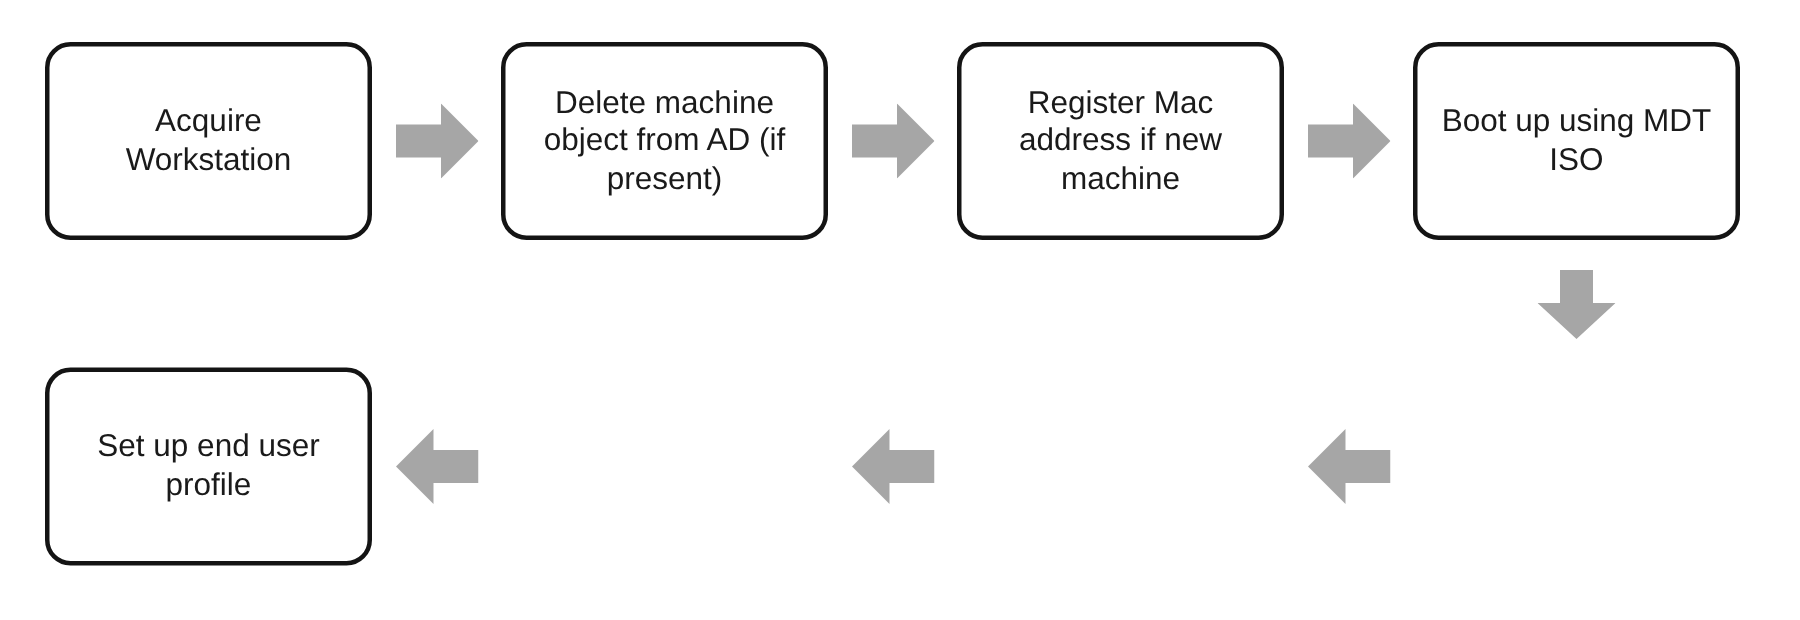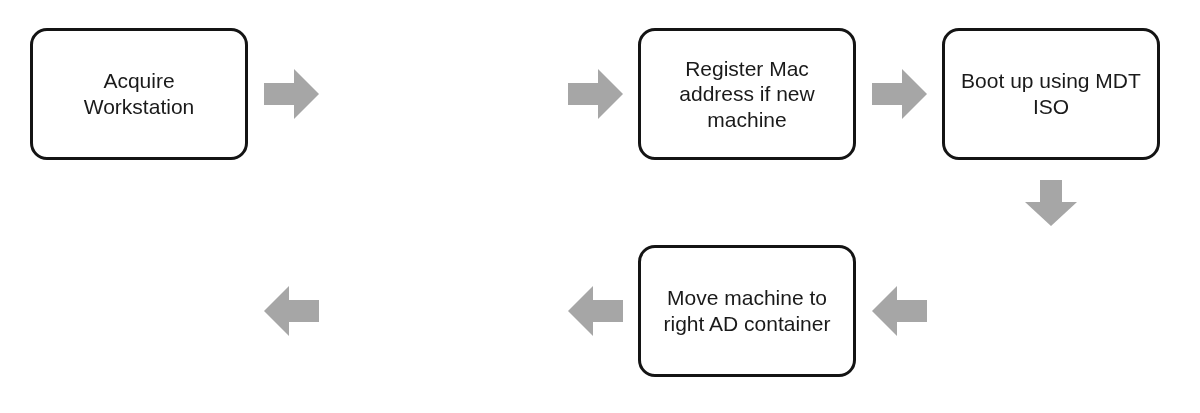--- a/index.html
+++ b/index.html
@@ -54,20 +54,23 @@
     <div class="flow-box r1 c1">
       <span>Acquire Workstation</span>
     </div>
 
     <div class="arrow-cell r1 c2">
       <svg width="55" height="50" viewBox="0 0 55 50">
         <polygon points="0,14 30,14 30,0 55,25 30,50 30,36 0,36" fill="#a6a6a6"></polygon>
       </svg>
     </div>
 
+    <div class="flow-box r1 c3">
+      <span>Delete machine object from AD (if present)</span>
+    </div>
 
     <div class="arrow-cell r1 c4">
       <svg width="55" height="50" viewBox="0 0 55 50">
         <polygon points="0,14 30,14 30,0 55,25 30,50 30,36 0,36" fill="#a6a6a6"></polygon>
       </svg>
     </div>
 
     <div class="flow-box r1 c5">
       <span>Register Mac address if new machine</span>
     </div>
@@ -88,32 +91,32 @@
       </svg>
     </div>
 
 
     <div class="arrow-cell r3 c6">
       <svg width="55" height="50" viewBox="0 0 55 50">
         <polygon points="55,14 25,14 25,0 0,25 25,50 25,36 55,36" fill="#a6a6a6"></polygon>
       </svg>
     </div>
 
-    <div class="flow-box r3 c5">
-      <span>Move machine to right AD container</span>
-    </div>
 
     <div class="arrow-cell r3 c4">
       <svg width="55" height="50" viewBox="0 0 55 50">
         <polygon points="55,14 25,14 25,0 0,25 25,50 25,36 55,36" fill="#a6a6a6"></polygon>
       </svg>
     </div>
 
 
     <div class="arrow-cell r3 c2">
       <svg width="55" height="50" viewBox="0 0 55 50">
         <polygon points="55,14 25,14 25,0 0,25 25,50 25,36 55,36" fill="#a6a6a6"></polygon>
       </svg>
     </div>
 
+    <div class="flow-box r3 c1">
+      <span>Set up end user profile</span>
+    </div>
 
   </div>
 </div>
 
 </body></html>

